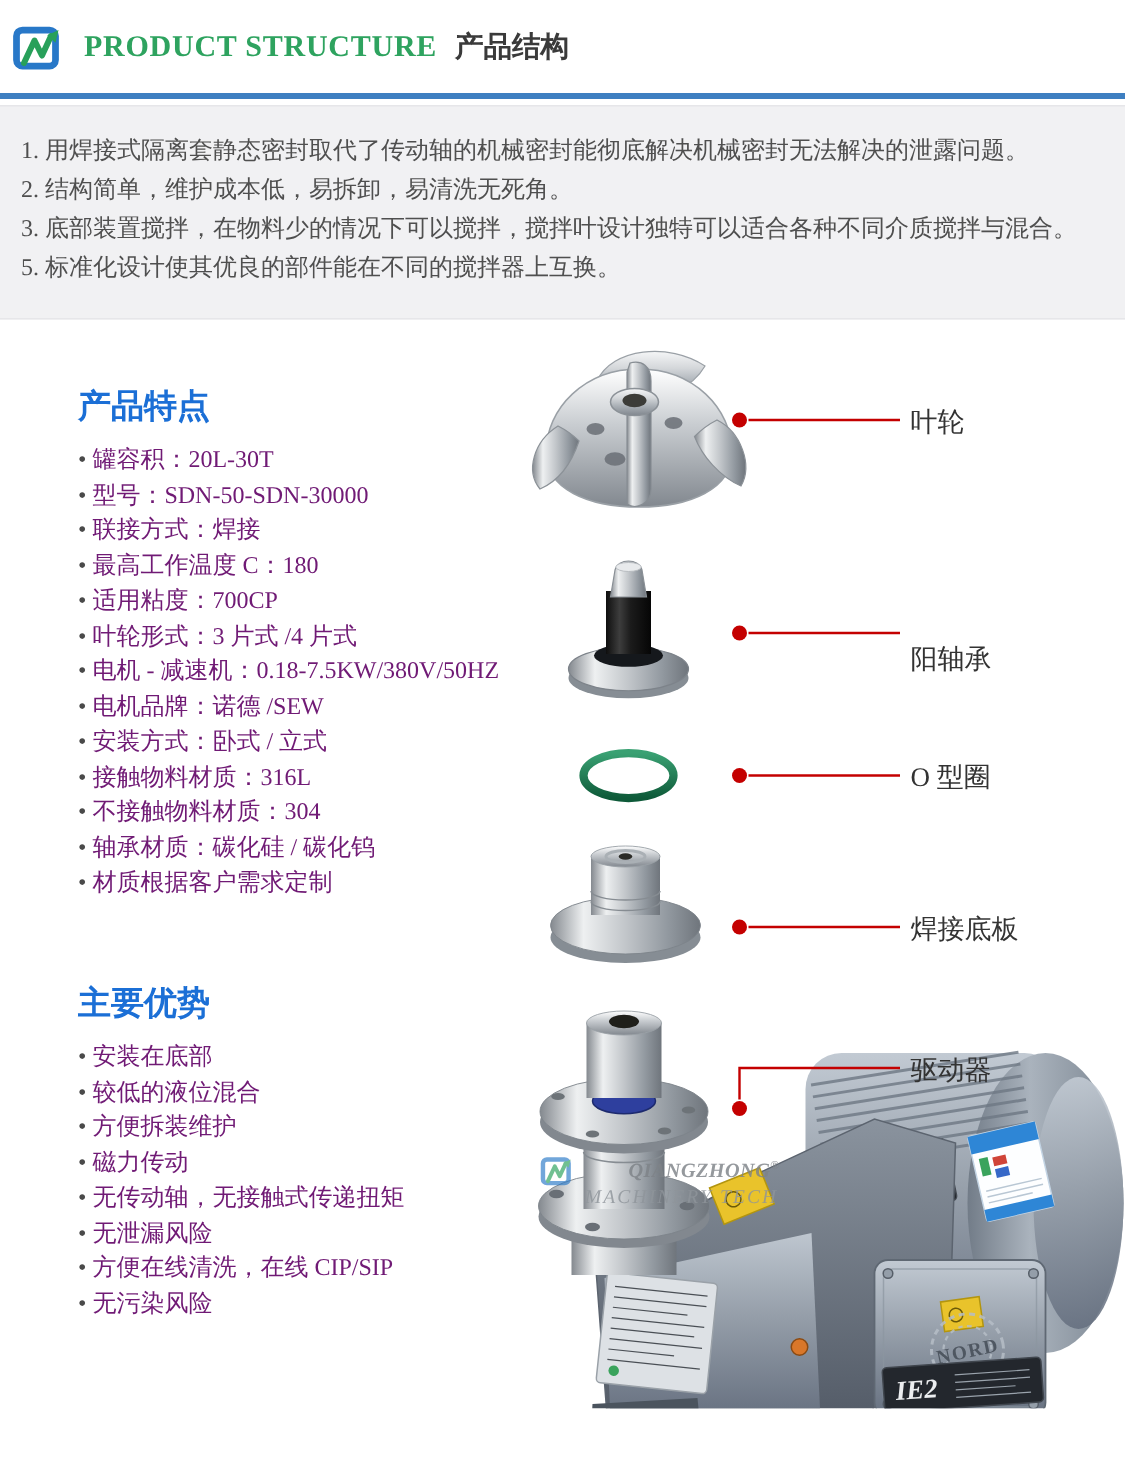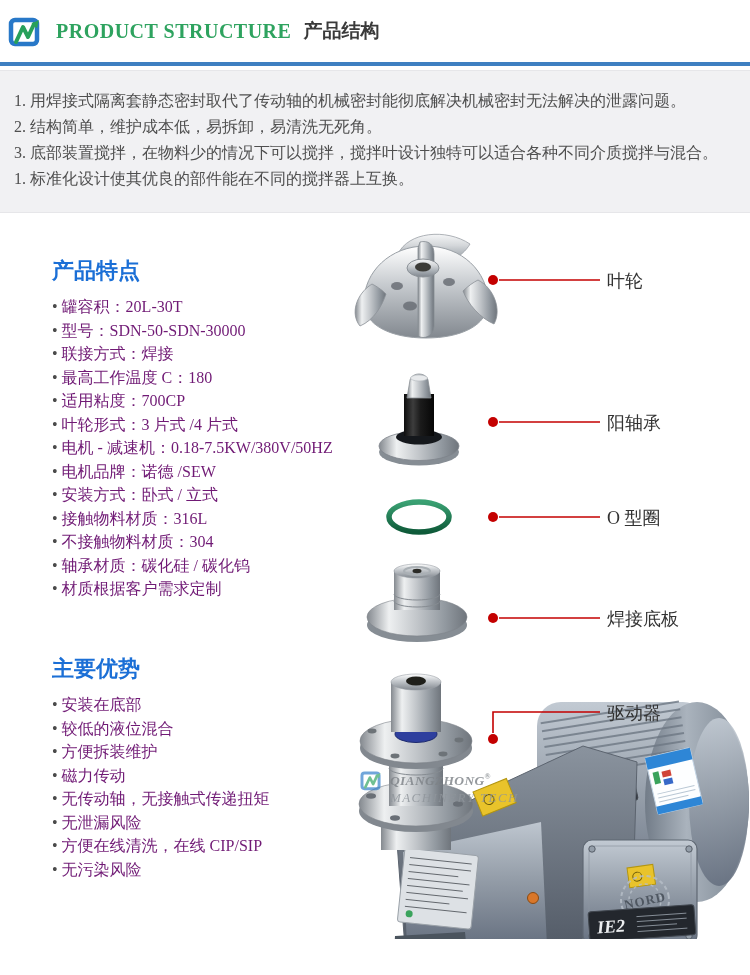--- a/index.html
+++ b/index.html
@@ -24,21 +24,21 @@
   .section h2{margin:0 0 9px 0;font-size:22px;font-weight:700;color:#1b6fd6;}
   .section ul{margin:0;padding:0;list-style:none;}
   .section li{font-size:16px;line-height:23.5px;color:#701a75;white-space:nowrap;}
   .section li::before{content:"• ";color:#4a4a4a;}
   
   .part-label{position:absolute;left:607px;font-size:18px;color:#333;white-space:nowrap;}
   .overlay{position:absolute;top:0;left:0;pointer-events:none;}
   .part-img{position:absolute;}
   
   .watermark{position:absolute;left:360px;top:770px;display:flex;gap:5px;align-items:flex-start;opacity:.82;}
-  .wm-name{font-size:13.5px;font-weight:700;font-style:italic;color:#7e8388;letter-spacing:.3px;line-height:14px;}
+  .wm-name{font-size:13.5px;font-weight:700;font-style:italic;color:#7e8388;letter-spacing:.3px;line-height:14px;padding-left:29px;}
   .wm-reg{font-size:8px;vertical-align:super;color:#7e8388;}
   .wm-sub{font-size:13px;font-style:italic;color:#8f959b;letter-spacing:1.4px;margin-top:2px;}
 </style>
 </head>
 <body>
 
 <div class="page">
 
   <svg width="0" height="0" style="position:absolute" aria-hidden="true">
     <defs>
@@ -96,21 +96,21 @@
     </svg>
     <span class="title-en">PRODUCT STRUCTURE</span>
     <span class="title-zh">产品结构</span>
   </div>
   <div class="divider"></div>
 
   <div class="desc-box">
     <div class="desc-line">1. 用焊接式隔离套静态密封取代了传动轴的机械密封能彻底解决机械密封无法解决的泄露问题。</div>
     <div class="desc-line">2. 结构简单，维护成本低，易拆卸，易清洗无死角。</div>
     <div class="desc-line">3. 底部装置搅拌，在物料少的情况下可以搅拌，搅拌叶设计独特可以适合各种不同介质搅拌与混合。</div>
-    <div class="desc-line">1. 标准化设计使其优良的部件能在不同的搅拌器上互换。</div>
+    <div class="desc-line">5. 标准化设计使其优良的部件能在不同的搅拌器上互换。</div>
   </div>
 
   <div class="section features">
     <h2>产品特点</h2>
     <ul>
       <li>罐容积：20L-30T</li>
       <li>型号：SDN-50-SDN-30000</li>
       <li>联接方式：焊接</li>
       <li>最高工作温度 C：180</li>
       <li>适用粘度：700CP</li>
@@ -308,18 +308,18 @@
       <circle cx="493" cy="517" r="5" stroke="none"></circle>
         <line x1="499" y1="517" x2="600" y2="517"></line>
       <circle cx="493" cy="618" r="5" stroke="none"></circle>
         <line x1="499" y1="618" x2="600" y2="618"></line>
       <circle cx="493" cy="739" r="5" stroke="none"></circle>
       <polyline points="493,733 493,712 600,712" fill="none"></polyline>
     </g>
   </svg>
 
   <div class="part-label" style="top:269px">叶轮</div>
-  <div class="part-label" style="top:411px">阳轴承</div>
+  <div class="part-label" style="top:427px">阳轴承</div>
   <div class="part-label" style="top:506px">O 型圈</div>
   <div class="part-label" style="top:607px">焊接底板</div>
   <div class="part-label" style="top:701px">驱动器</div>
 
 </div>
 
 </body></html>

